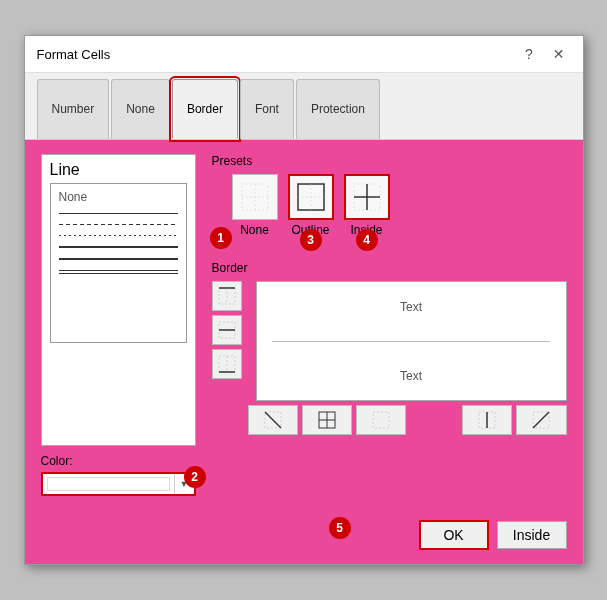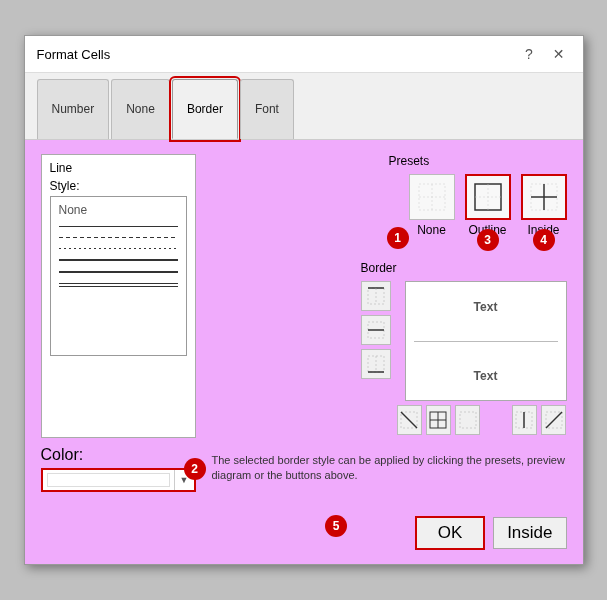--- a/index.html
+++ b/index.html
@@ -7,21 +7,21 @@
       background: #c0c0c0;
       display: flex;
       align-items: center;
       justify-content: center;
       width: 607px;
       height: 600px;
       font-family: 'Segoe UI', Arial, sans-serif;
       font-size: 13px;
     }
     .dialog {
-      background: #f0abfc;
+      background: #ec4899;
       border: 1px solid #999;
       box-shadow: 3px 3px 10px rgba(0,0,0,0.4);
       width: 560px;
       min-height: 530px;
       display: flex;
       flex-direction: column;
     }
     .title-bar {
       background: #fff;
       padding: 8px 12px;
@@ -96,21 +96,21 @@
       flex-direction: column;
       gap: 8px;
     }
     .line-section {
       border: 1px solid #aaa;
       padding: 6px 8px;
       background: #fff;
       flex: 1;
     }
     .line-section-title {
-      font-size: 12px;
+      font-size: 16px;
       margin-bottom: 4px;
     }
     .style-label {
       font-size: 12px;
       margin-bottom: 3px;
     }
     .style-box {
       border: 1px solid #999;
       background: #fff;
       height: 160px;
@@ -149,21 +149,21 @@
       height: 4px;
       background: transparent;
     }
     .color-section {
       display: flex;
       flex-direction: column;
       gap: 4px;
       position: relative;
     }
     .color-label {
-      font-size: 16px;
+      font-size: 12px;
     }
     .color-dropdown {
       display: flex;
       align-items: center;
       border: 2px solid #c00;
       background: #fff;
       height: 24px;
       cursor: pointer;
       position: relative;
     }
@@ -198,21 +198,20 @@
       font-weight: bold;
       z-index: 10;
     }
 
     
     .right-panel {
       flex: 1;
       display: flex;
       flex-direction: column;
       gap: 10px;
-      align-items: flex-end;
     }
     .presets-section { }
     .presets-title { font-size: 12px; margin-bottom: 6px; }
     .presets-row {
       display: flex;
       align-items: flex-end;
       gap: 10px;
       margin-left: 10px;
     }
     .preset-item {
@@ -251,21 +250,20 @@
     .preset-inside-icon {
       width: 30px;
       height: 30px;
     }
 
     .border-section { }
     .border-title { font-size: 12px; margin-bottom: 6px; }
     .border-area {
       display: flex;
       gap: 8px;
-      font-weight: bold;
     }
     .border-buttons-col {
       display: flex;
       flex-direction: column;
       gap: 4px;
       margin-right: 6px;
     }
     .border-btn {
       width: 30px;
       height: 30px;
@@ -310,21 +308,21 @@
     
     .dialog-footer {
       display: flex;
       justify-content: flex-end;
       padding: 10px 16px 14px 16px;
       gap: 8px;
       align-items: center;
     }
     .footer-btn {
       padding: 5px 13px;
-      font-size: 17px;
+      font-size: 14px;
       border: 1px solid #aaa;
       background: #f0f0f0;
       cursor: pointer;
       min-width: 70px;
     }
     .footer-btn.ok-btn {
       border: 2px solid #c00;
     }
     .badge-5 {
       position: relative;
@@ -349,29 +347,29 @@
       <button class="title-btn">?</button>
       <button class="title-btn">✕</button>
     </div>
   </div>
 
   <div class="tabs-row">
     <div class="tab">Number</div>
     <div class="tab">None</div>
     <div class="tab active highlighted">Border</div>
     <div class="tab">Font</div>
+    <div class="tab">Protection</div>
   </div>
 
   <div class="dialog-body">
     <div class="main-row">
 
       <div class="left-panel">
         <div class="line-section">
           <div class="line-section-title">Line</div>
-          <div class="style-label">Style:</div>
           <div class="style-box">
             <div class="style-none">None</div>
             <div class="style-line"></div>
             <div class="style-line dashed"></div>
             <div class="style-line dotted"></div>
             <div class="style-line" style="height:1.5px;background:#333;margin:3px 4px;"></div>
             <div class="style-line thick"></div>
             <div class="style-line double"></div>
           </div>
         </div>
@@ -504,21 +502,20 @@
             </div>
             <div class="border-btn">
               <svg width="18" height="18" viewBox="0 0 18 18">
                 <rect x="1" y="1" width="16" height="16" fill="none" stroke="#aaa" stroke-width="0.5" stroke-dasharray="2,2"></rect>
                 <line x1="1" y1="17" x2="17" y2="1" stroke="#333" stroke-width="1.5"></line>
               </svg>
             </div>
           </div>
         </div>
 
-        <div class="hint-text">The selected border style can be applied by clicking the presets, preview diagram or the buttons above.</div>
       </div>
     </div>
   </div>
 
   <div class="dialog-footer">
     <div class="badge-5" style="position:relative;">
       <div class="badge-circle" style="position:absolute;top:-18px;right:60px;">5</div>
     </div>
     <button class="footer-btn ok-btn">OK</button>
     <button class="footer-btn">Inside</button>

